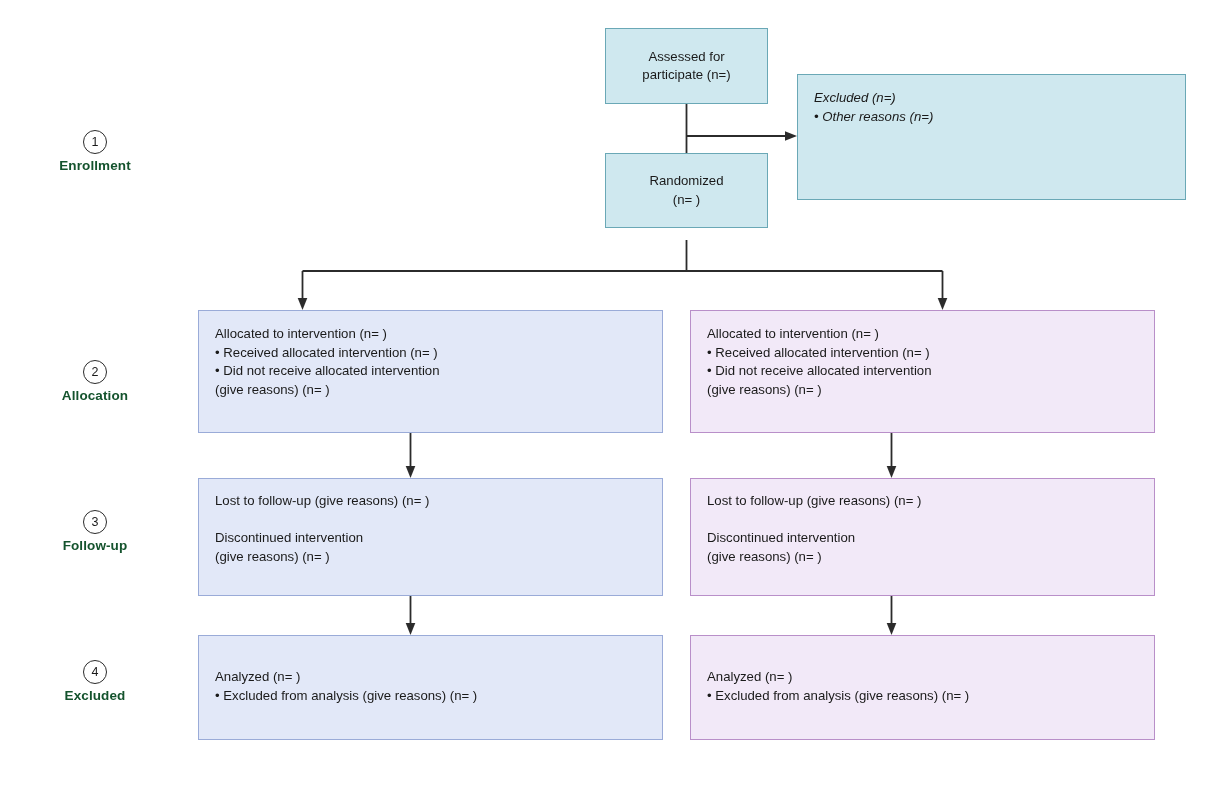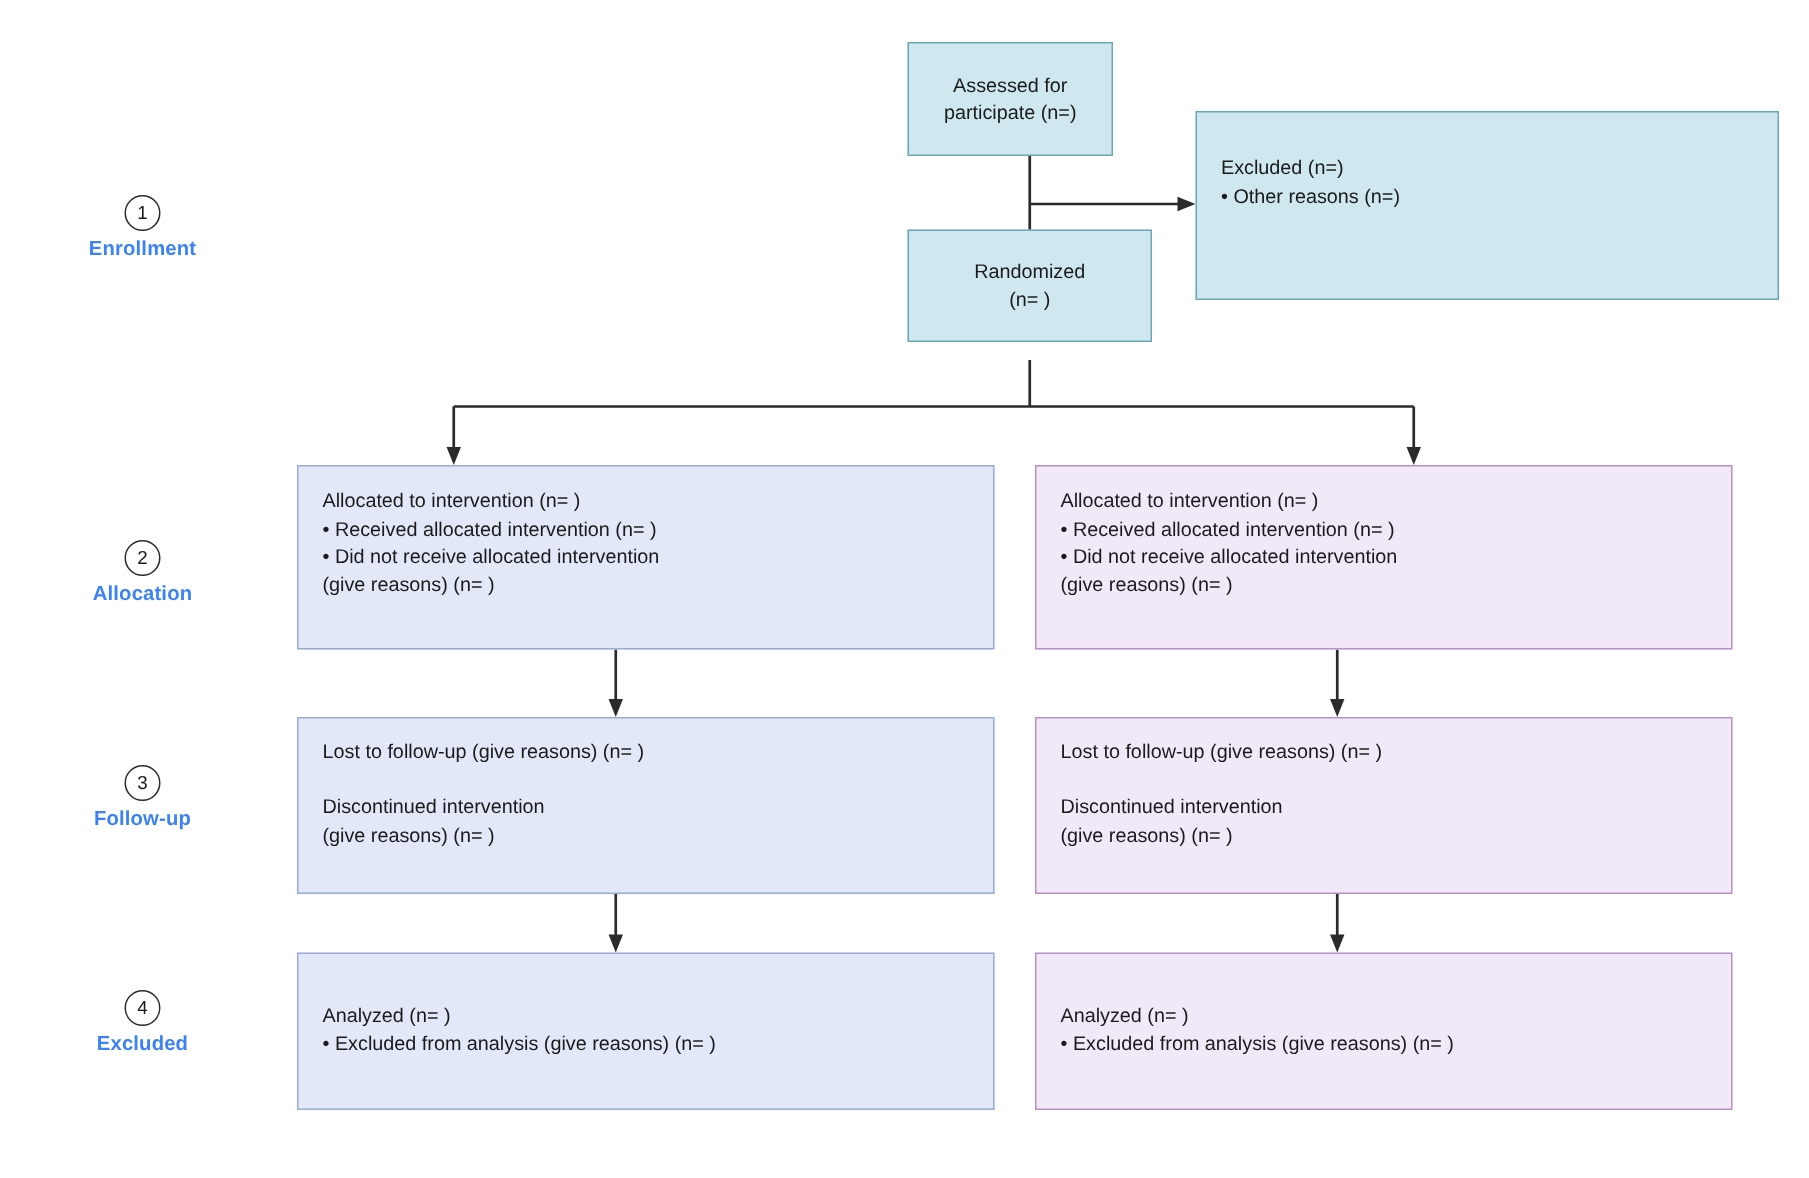--- a/index.html
+++ b/index.html
@@ -36,21 +36,21 @@
     border-radius: 50%;
     font-size: 12.5px;
     line-height: 22px;
     font-weight: 400;
     color: #1a1a1a;
     box-sizing: border-box;
   }
   .stage-label {
     font-size: 13.5px;
     font-weight: bold;
-    color: #3b82f6;
+    color: #14532d;
     letter-spacing: 0.1px;
     white-space: nowrap;
   }
   
   .box {
     position: absolute;
     box-sizing: border-box;
     font-size: 13.2px;
     line-height: 18.5px;
     color: #1a1a1a;
@@ -145,29 +145,29 @@
 
   <div class="connector" style="left:0;top:0;">
     <svg width="1206" height="785">
       <line x1="410.5" y1="596" x2="410.5" y2="626" stroke="#2b2b2b" stroke-width="1.8"></line>
       <path d="M 410.5 635 L 405.7 623 L 415.3 623 Z" fill="#2b2b2b"></path>
       <line x1="891.5" y1="596" x2="891.5" y2="626" stroke="#2b2b2b" stroke-width="1.8"></line>
       <path d="M 891.5 635 L 886.7 623 L 896.3 623 Z" fill="#2b2b2b"></path>
     </svg>
   </div>
 
-  <div class="box teal vcenter center-text" style="left:605px;top:28px;width:137px;height:76px;">
+  <div class="box teal vcenter center-text" style="left:605px;top:28px;width:163px;height:76px;">
     <div class="inner">
       <div class="line">Assessed for</div>
       <div class="line">participate (n=)</div>
     </div>
   </div>
 
   <div class="box teal" style="left:797px;top:74px;width:389px;height:126px;">
-    <div class="inner" style="padding:28px 16px;">
+    <div class="inner" style="padding:14px 16px;font-style:italic;">
       <div class="line">Excluded (n=)</div>
       <div class="line">• Other reasons (n=)</div>
     </div>
   </div>
 
   <div class="box teal vcenter center-text" style="left:605px;top:153px;width:163px;height:75px;">
     <div class="inner">
       <div class="line">Randomized</div>
       <div class="line">(n= )</div>
     </div>

